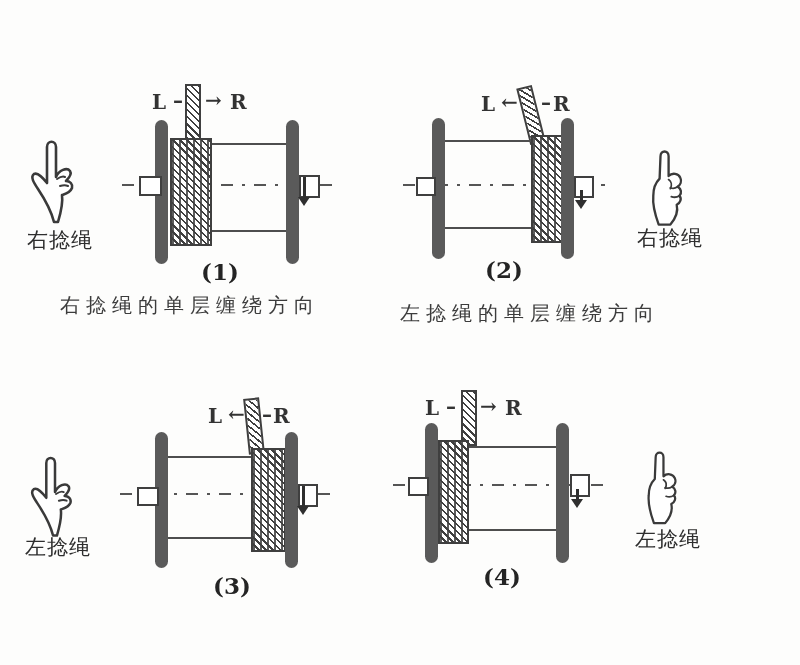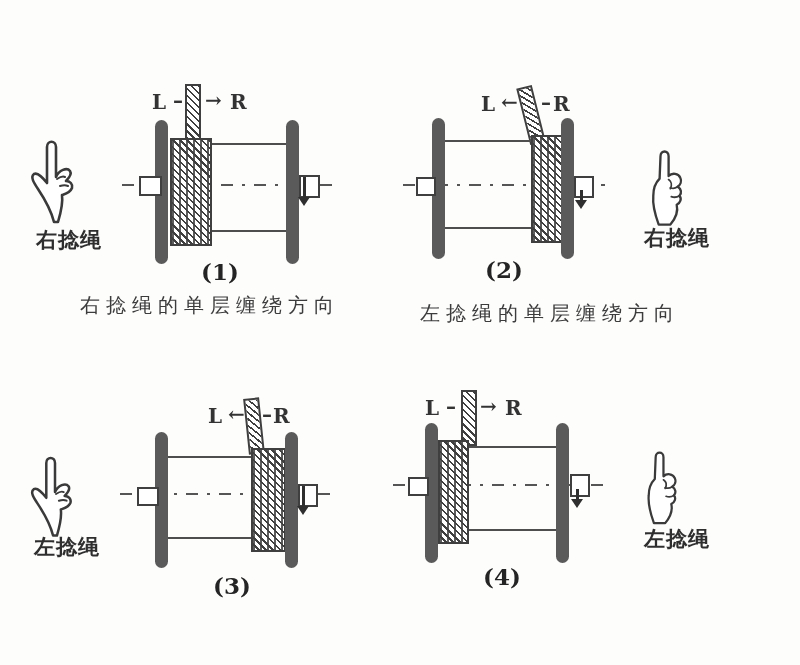--- a/index.html
+++ b/index.html
@@ -18,22 +18,22 @@
   .centerline{position:absolute;height:2px;
           background:repeating-linear-gradient(90deg,#555 0 12px,transparent 12px 21px,#555 21px 24px,transparent 24px 33px);}
   .axle{position:absolute;border:2.5px solid #3f3f3f;background:#fff;}
   .rot-arrow{position:absolute;width:14px;}
   .rot-arrow .shaft{width:3px;height:20px;background:#2f2f2f;margin:0 auto;}
   .rot-arrow .head{width:0;height:0;margin:0 auto;
           border-left:6px solid transparent;border-right:6px solid transparent;border-top:9px solid #2f2f2f;}
   
   .dir{position:absolute;font-family:"DejaVu Serif",serif;font-weight:bold;font-size:20px;color:#333;line-height:24px;}
   .num{position:absolute;font-family:"DejaVu Serif",serif;font-weight:bold;font-size:23px;color:#242424;text-align:center;}
-  .caption{position:absolute;font-size:20px;letter-spacing:6px;color:#3c3c3c;text-align:center;white-space:nowrap;}
-  .hand-label{position:absolute;font-size:21px;letter-spacing:1px;font-weight:700;color:#2e2e2e;text-align:right;}
+  .caption{position:absolute;font-size:20px;letter-spacing:6px;color:#3c3c3c;white-space:nowrap;}
+  .hand-label{position:absolute;font-size:21px;letter-spacing:1px;font-weight:400;color:#2e2e2e;text-align:center;}
   .hand-svg{position:absolute;}
   .hand-svg path{fill:#fff;stroke:#3a3a3a;stroke-width:2.6;stroke-linejoin:round;stroke-linecap:round;}
   .hand-svg path.detail{fill:none;stroke-width:2;}
 </style>
 </head>
 <body>
 
 <div class="abs" style="inset:0;">
   <span class="dir" style="left:152px;top:90px;">L</span>
   <span class="dir" style="left:173px;top:88px;">–</span>

